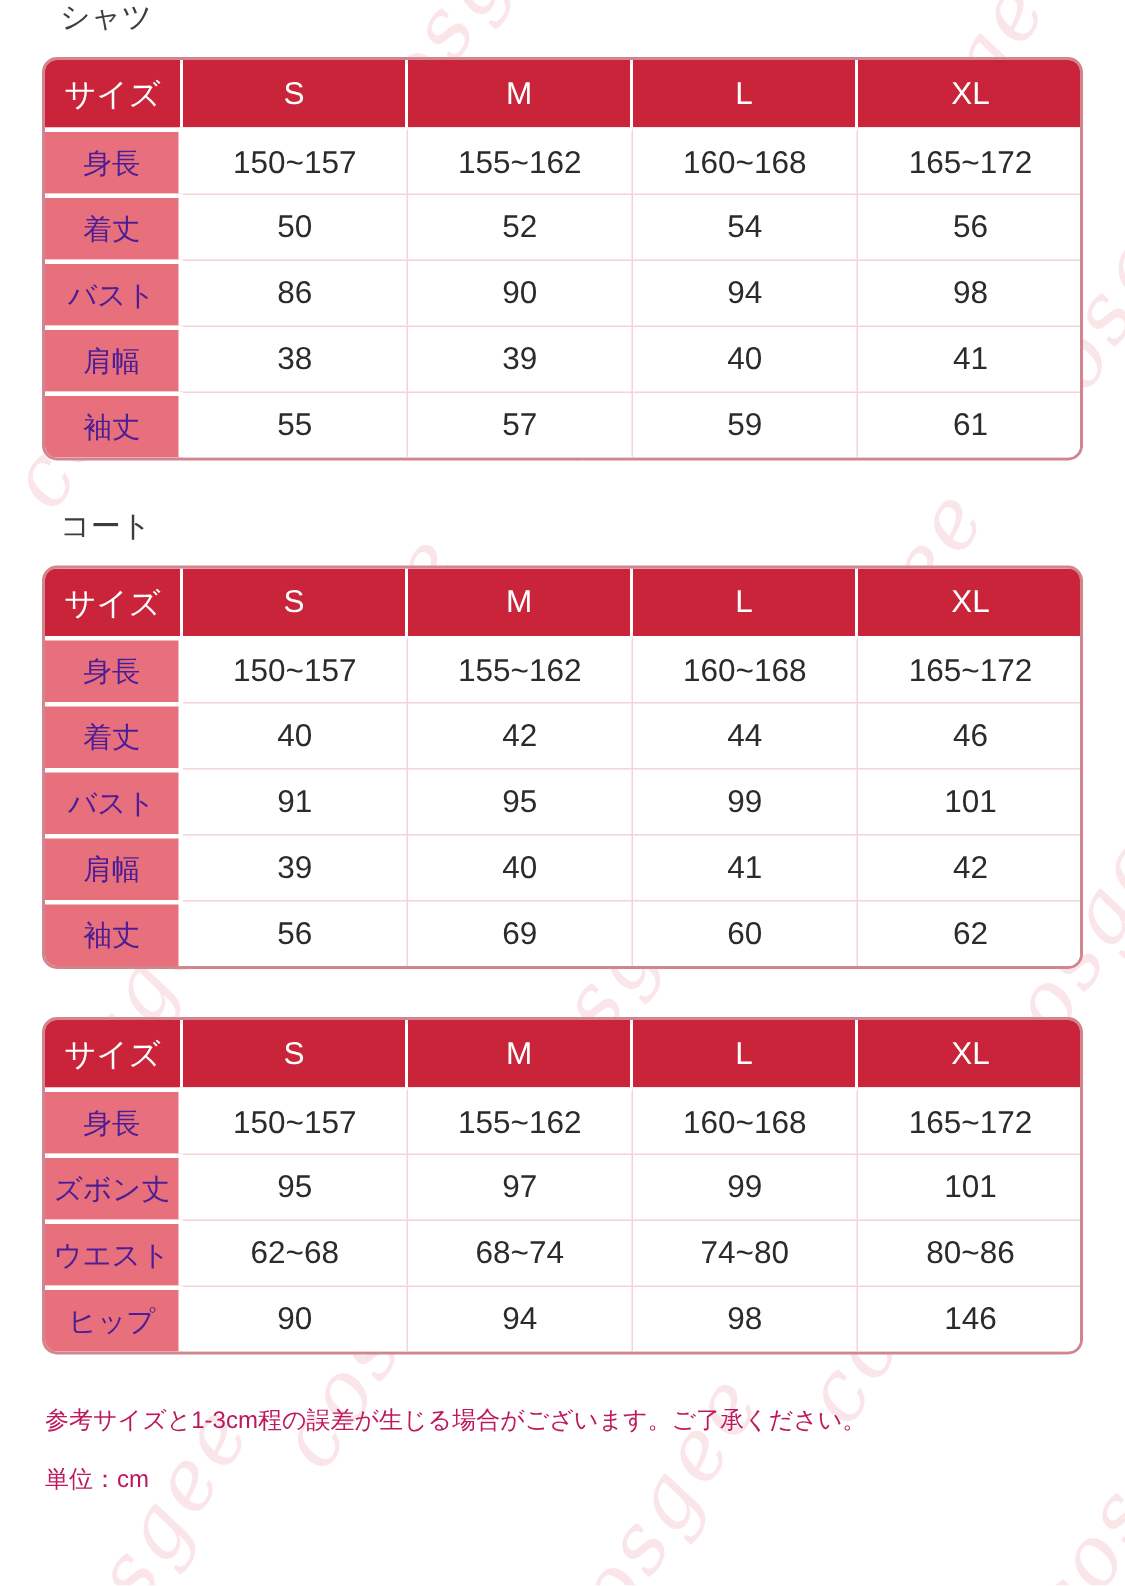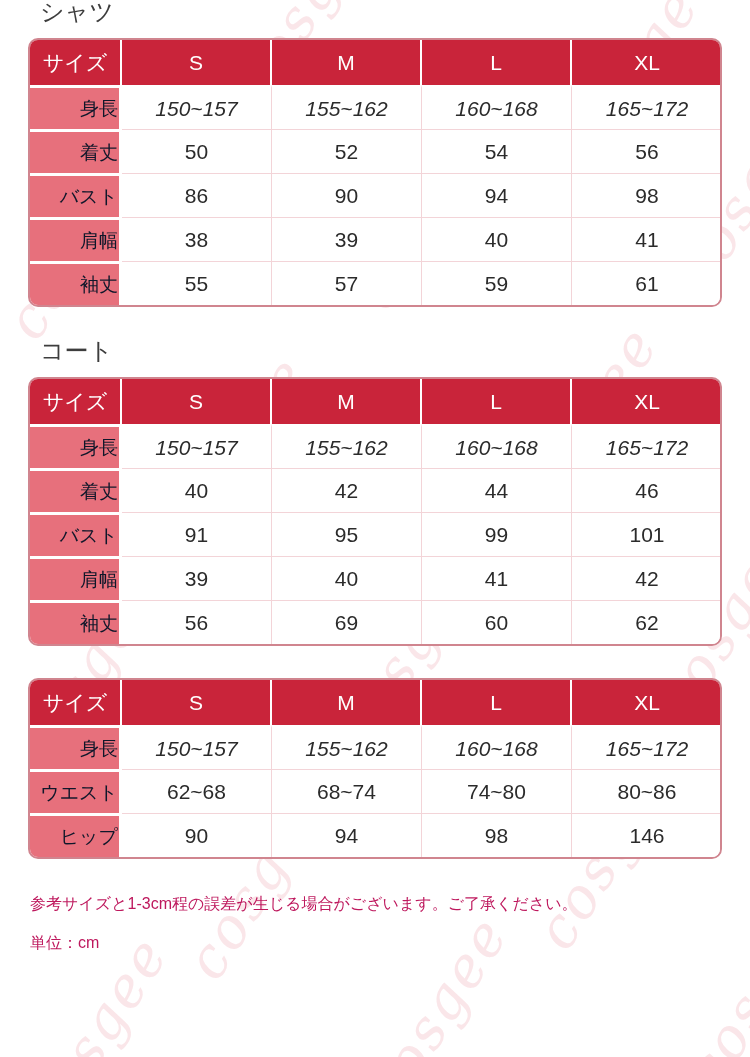--- a/index.html
+++ b/index.html
@@ -16,21 +16,21 @@
     background: #ffffff;
   }
   .content {
     position: relative;
     z-index: 2;
     padding: 0 28px;
   }
   
   .table-title {
     margin: 0 0 0 12px;
-    font-size: 24px;
+    font-size: 20px;
     font-weight: 400;
     color: #3d3d3d;
     height: 24px;
     line-height: 24px;
   }
   .section { margin: 0 0 32px 0; }
   .section:first-child { padding-top: 0; }
   
   .size-table-wrap {
     margin-top: 14px;
@@ -53,37 +53,37 @@
     background: #c9243a;
     color: #ffffff;
     font-size: 21px;
     font-weight: 500;
     text-align: center;
     vertical-align: middle;
   }
   th.col-head:not(:last-child) { border-right: 2px solid #ffffff; }
   td.row-label {
     background: #e7707c;
-    color: #0f172a;
+    color: #4c1d95;
     font-size: 19px;
-    text-align: right;
+    text-align: center;
     vertical-align: middle;
     border-top: 3px solid #ffffff;
     border-right: 3px solid #ffffff;
   }
   td.size-val {
     background: #ffffff;
     color: #2b2b2b;
     font-size: 21px;
     text-align: center;
     vertical-align: middle;
     border-top: 1px solid #f3d4d8;
   }
   td.size-val:not(:last-child) { border-right: 1px solid #f3d4d8; }
-  tr.first-body-row td.size-val { border-top: 3px solid #ffffff; font-style: italic; }
+  tr.first-body-row td.size-val { border-top: 3px solid #ffffff; }
   
   .note {
     margin: 30px 0 0 2px;
     font-size: 16px;
     color: #be185d;
     line-height: 26px;
   }
   .note.unit { margin-top: 13px; }
   
   .wm-layer {
@@ -267,20 +267,27 @@
               </thead>
               <tbody>
                 <tr class="first-body-row">
                   <td class="row-label">身長</td>
                   <td class="size-val">150~157</td>
                   <td class="size-val">155~162</td>
                   <td class="size-val">160~168</td>
                   <td class="size-val">165~172</td>
                 </tr>
                 <tr>
+                  <td class="row-label">ズボン丈</td>
+                  <td class="size-val">95</td>
+                  <td class="size-val">97</td>
+                  <td class="size-val">99</td>
+                  <td class="size-val">101</td>
+                </tr>
+                <tr>
                   <td class="row-label">ウエスト</td>
                   <td class="size-val">62~68</td>
                   <td class="size-val">68~74</td>
                   <td class="size-val">74~80</td>
                   <td class="size-val">80~86</td>
                 </tr>
                 <tr>
                   <td class="row-label">ヒップ</td>
                   <td class="size-val">90</td>
                   <td class="size-val">94</td>

